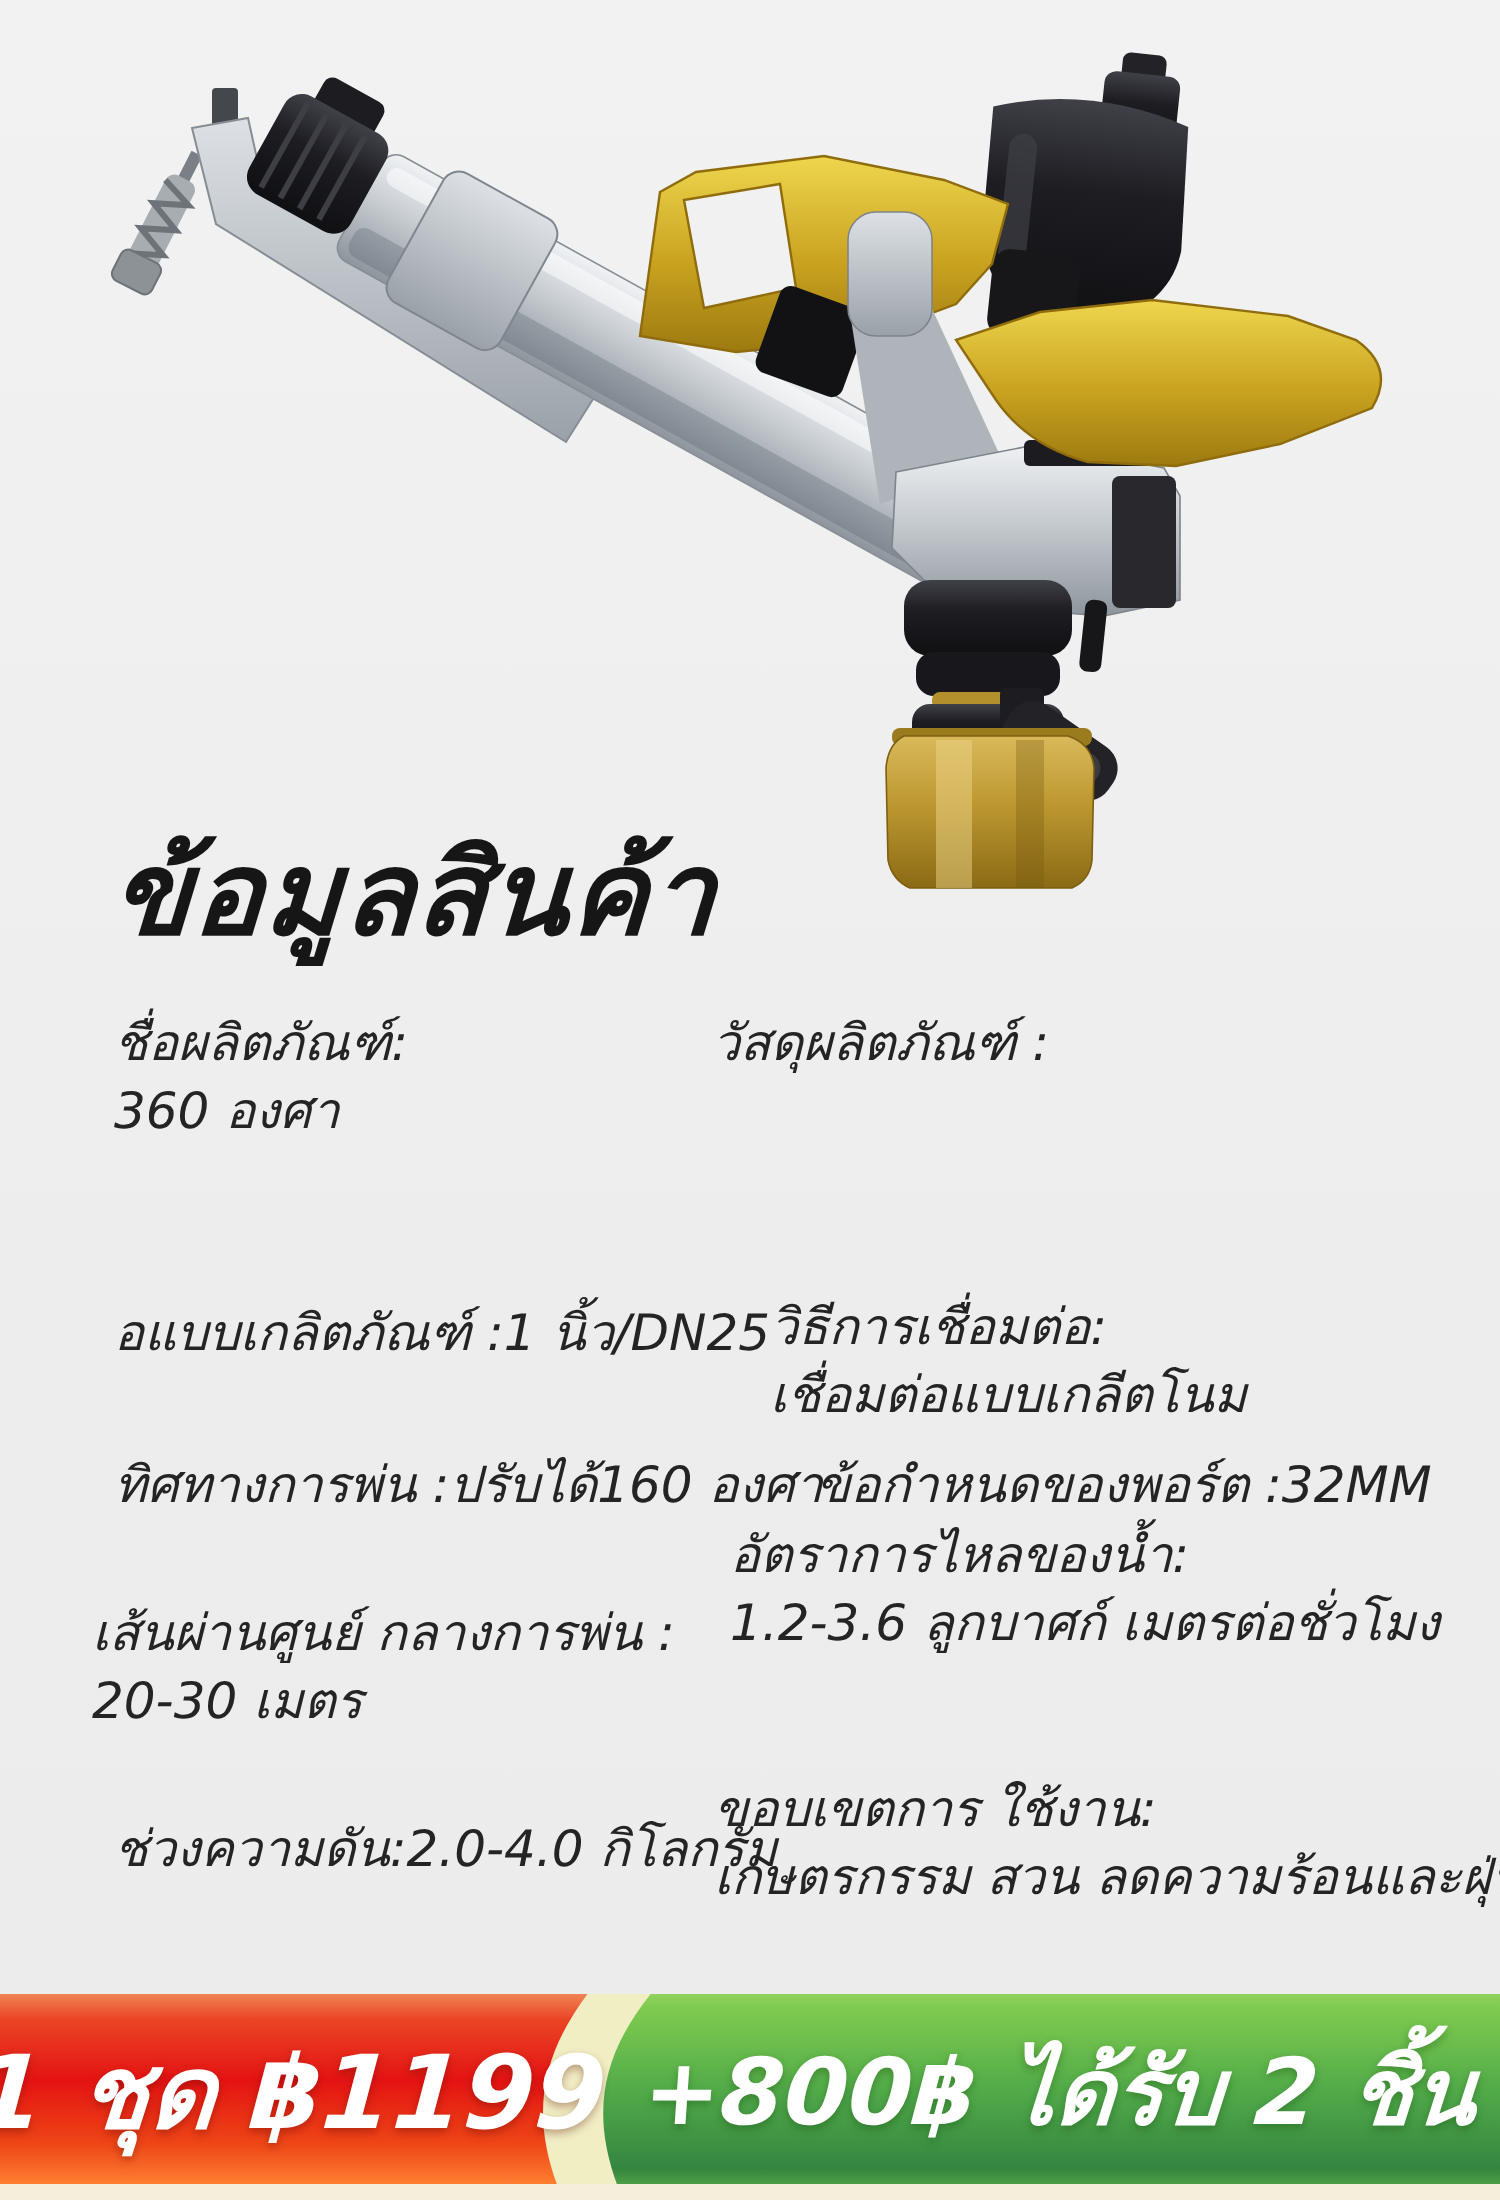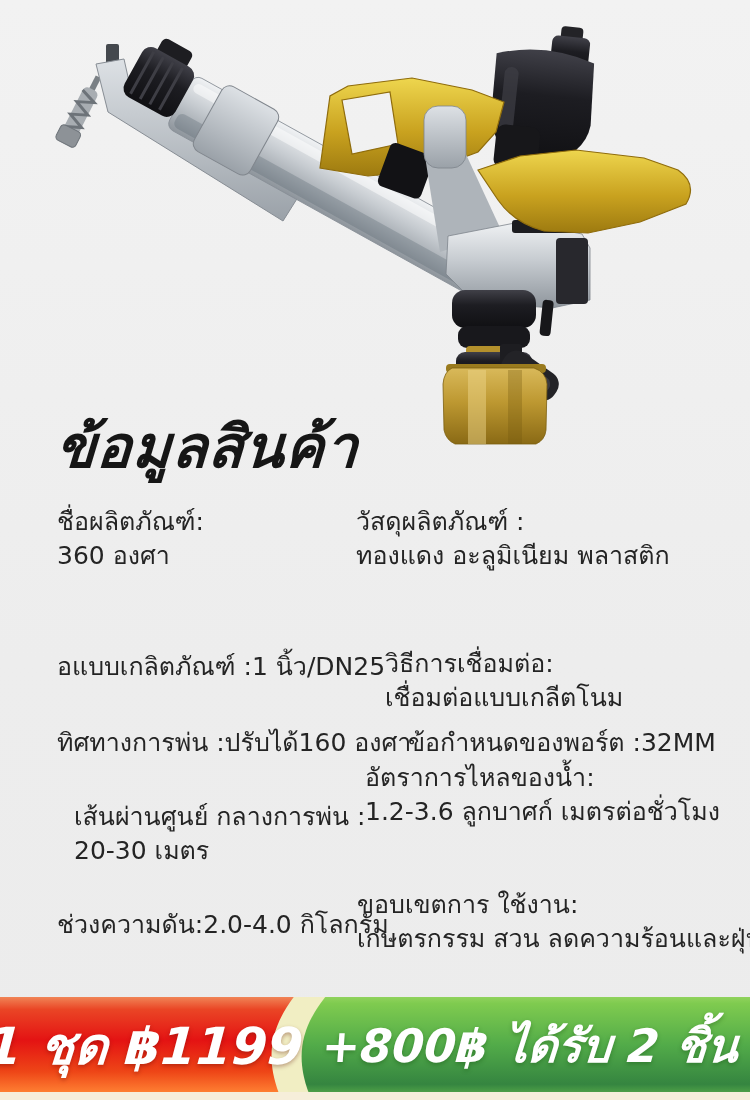--- a/index.html
+++ b/index.html
@@ -4,21 +4,21 @@
 <style>
   html,body{margin:0;padding:0;}
   body{width:750px;height:1100px;overflow:hidden;background:#efefef;
        font-family:"DejaVu Sans",sans-serif;}
   .page{position:relative;width:750px;height:1100px;background:linear-gradient(180deg,#f2f2f2 0%,#ededed 60%,#ececec 100%);}
   .photo{position:absolute;left:0;top:0;}
   .heading{position:absolute;left:56px;top:400px;margin:0;
            font-size:58px;font-weight:800;font-style:italic;
            color:#161616;letter-spacing:1px;transform:skewX(-3deg);white-space:nowrap;}
   .spec{position:absolute;font-size:25px;line-height:34px;font-weight:500;
-        color:#242424;white-space:nowrap;}
+        color:#242424;white-space:nowrap;font-style:italic;}
   .banner{position:absolute;left:0;top:997px;width:750px;height:96px;}
   .banner svg{position:absolute;left:0;top:0;}
   .price-text{position:absolute;top:0;height:96px;display:flex;align-items:center;
               justify-content:center;font-weight:700;font-style:italic;color:#ffffff;
               transform:skewX(-4deg);white-space:nowrap;}
   .price-left{left:0;width:290px;font-size:51px;text-shadow:0 2px 4px rgba(90,10,0,.35);}
   .price-right{left:330px;width:400px;font-size:46px;text-shadow:0 2px 4px rgba(15,70,10,.35);}
   .bottom-strip{position:absolute;left:0;top:1092px;width:750px;height:8px;background:#f6eeda;}
 </style>
 </head>
@@ -128,39 +128,38 @@
   </svg>
 
   <h1 class="heading">ข้อมูลสินค้า</h1>
 
   <div class="spec" style="left:57px;top:505px">
     <div>ชื่อผลิตภัณฑ์:</div>
     <div>360 องศา</div>
   </div>
   <div class="spec" style="left:356px;top:505px">
     <div>วัสดุผลิตภัณฑ์ :</div>
-    <div>ทองแดง อะลูมิเนียม พลาสติก</div>
   </div>
 
   <div class="spec" style="left:385px;top:647px">
     <div>วิธีการเชื่อมต่อ:</div>
     <div>เชื่อมต่อแบบเกลีตโนม</div>
   </div>
   <div class="spec" style="left:57px;top:650px">
     <div>อแบบเกลิตภัณฑ์ :1 นิ้ว/DN25</div>
   </div>
 
   <div class="spec" style="left:57px;top:726px">
     <div>ทิศทางการพ่น :ปรับได้160 องศา</div>
   </div>
   <div class="spec" style="left:408px;top:726px">
     <div>ข้อกำหนดของพอร์ต :32MM</div>
   </div>
 
-  <div class="spec" style="left:74px;top:800px">
+  <div class="spec" style="left:46px;top:800px">
     <div>เส้นผ่านศูนย์ กลางการพ่น :</div>
     <div>20-30 เมตร</div>
   </div>
   <div class="spec" style="left:365px;top:761px">
     <div>อัตราการไหลของน้ำ:</div>
     <div>1.2-3.6 ลูกบาศก์ เมตรต่อชั่วโมง</div>
   </div>
 
   <div class="spec" style="left:357px;top:888px">
     <div>ขอบเขตการ ใช้งาน:</div>

